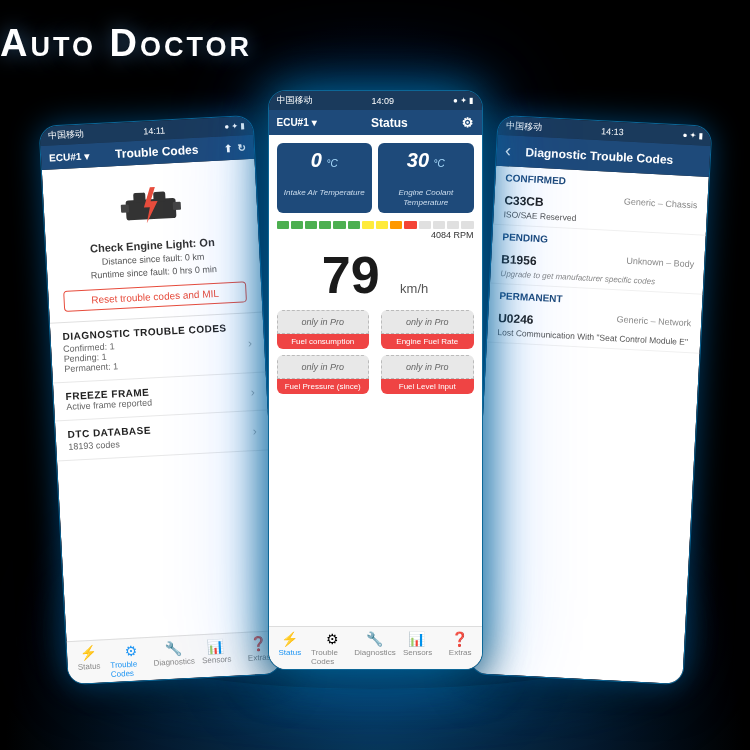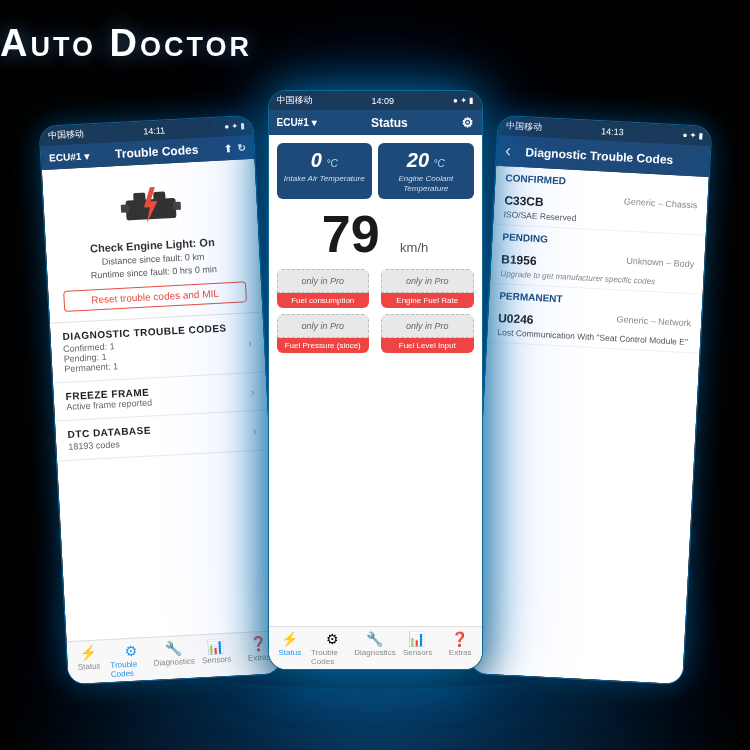--- a/index.html
+++ b/index.html
@@ -314,21 +314,21 @@
     }
 
     .sensor-unit {
       font-size: 10px;
       color: #adf;
     }
 
     .sensor-label {
       font-size: 8px;
       color: #cde;
-      margin-top: 2px;
+      margin-top: 16px;
       line-height: 1.2;
     }
 
     
     .rpm-section {
       padding: 4px 8px;
     }
 
     .rpm-bar {
       display: flex;
@@ -610,27 +610,49 @@
           <div class="sensors-grid">
             <div class="sensor-card">
               <div>
                 <span class="sensor-value">0</span>
                 <span class="sensor-unit">°C</span>
               </div>
               <div class="sensor-label">Intake Air Temperature</div>
             </div>
             <div class="sensor-card">
               <div>
-                <span class="sensor-value">20</span>
+                <span class="sensor-value">30</span>
                 <span class="sensor-unit">°C</span>
               </div>
               <div class="sensor-label">Engine Coolant Temperature</div>
             </div>
           </div>
 
+          <div class="rpm-section">
+            <div class="rpm-bar">
+              <div class="rpm-segment seg-green"></div>
+              <div class="rpm-segment seg-green"></div>
+              <div class="rpm-segment seg-green"></div>
+              <div class="rpm-segment seg-green"></div>
+              <div class="rpm-segment seg-green"></div>
+              <div class="rpm-segment seg-green"></div>
+              <div class="rpm-segment seg-yellow"></div>
+              <div class="rpm-segment seg-yellow"></div>
+              <div class="rpm-segment seg-orange"></div>
+              <div class="rpm-segment seg-red"></div>
+              <div class="rpm-segment seg-empty"></div>
+              <div class="rpm-segment seg-empty"></div>
+              <div class="rpm-segment seg-empty"></div>
+              <div class="rpm-segment seg-empty"></div>
+            </div>
+            <div class="rpm-value">
+              <span>4084</span>
+              <span>RPM</span>
+            </div>
+          </div>
 
           <div class="speed-section">
             <span class="speed-value">79</span>
             <span class="speed-unit">km/h</span>
           </div>
 
           <div class="pro-section">
 
             <div class="pro-row">
               <div class="pro-card">

